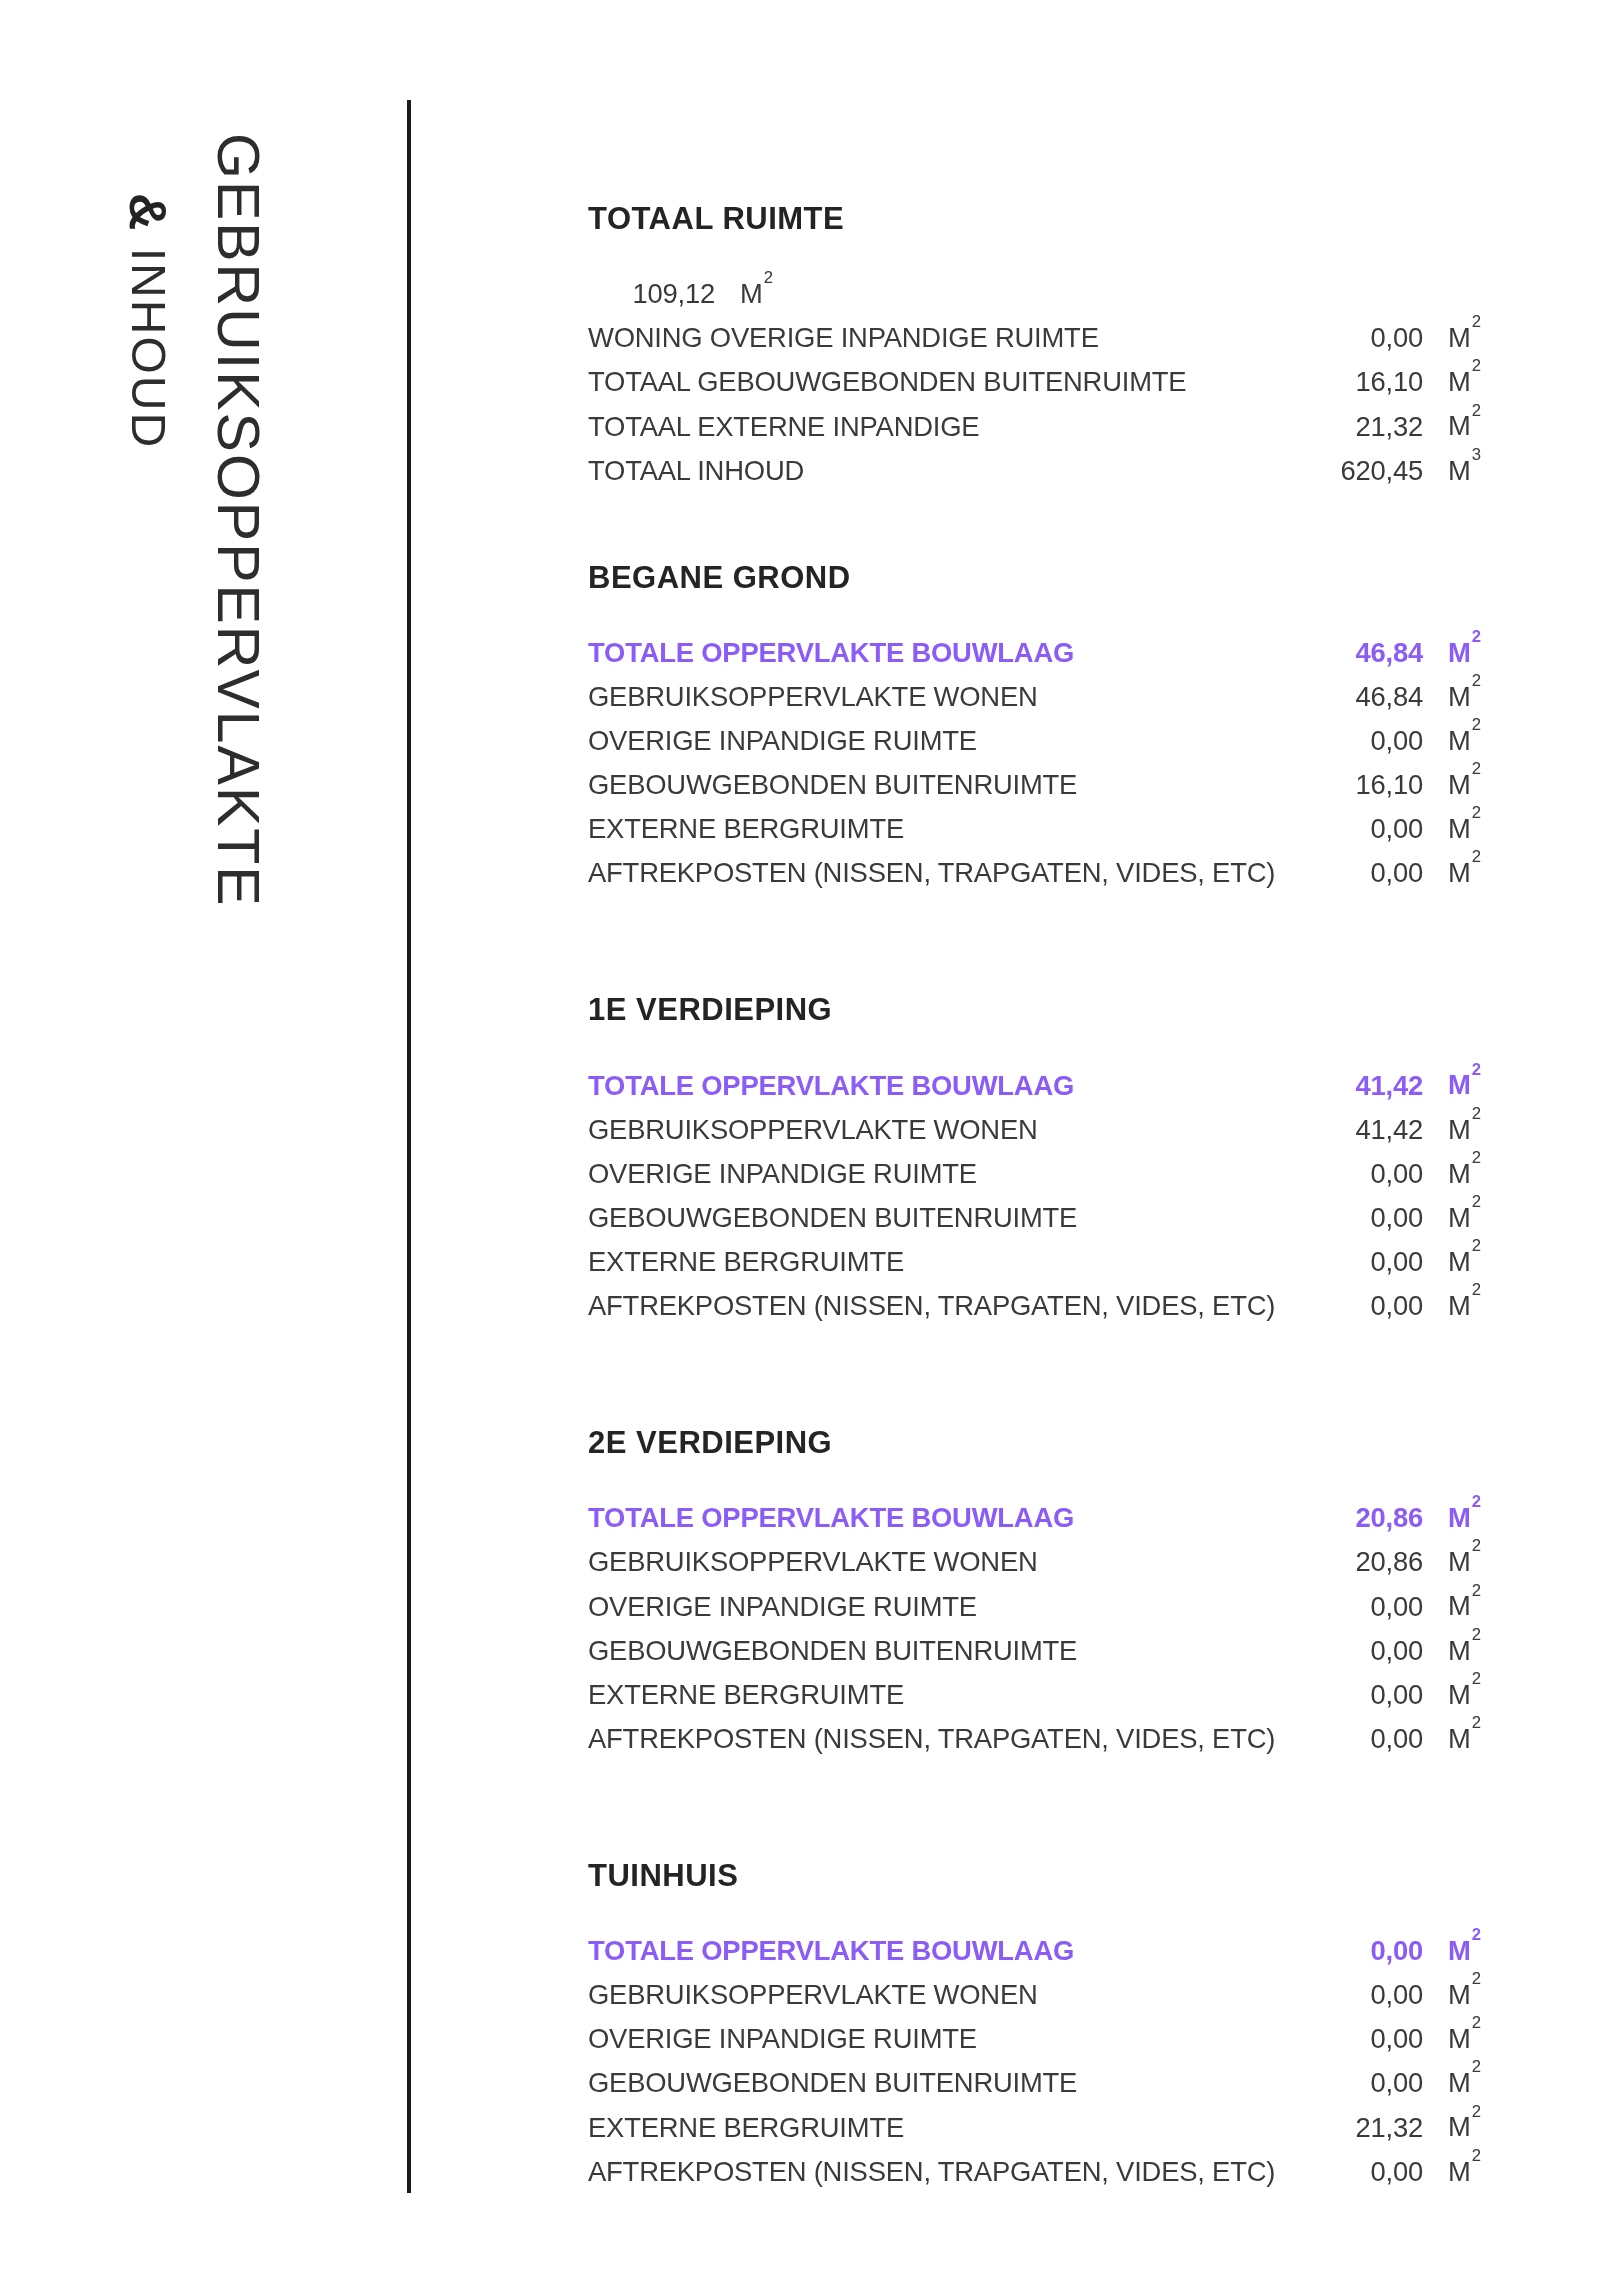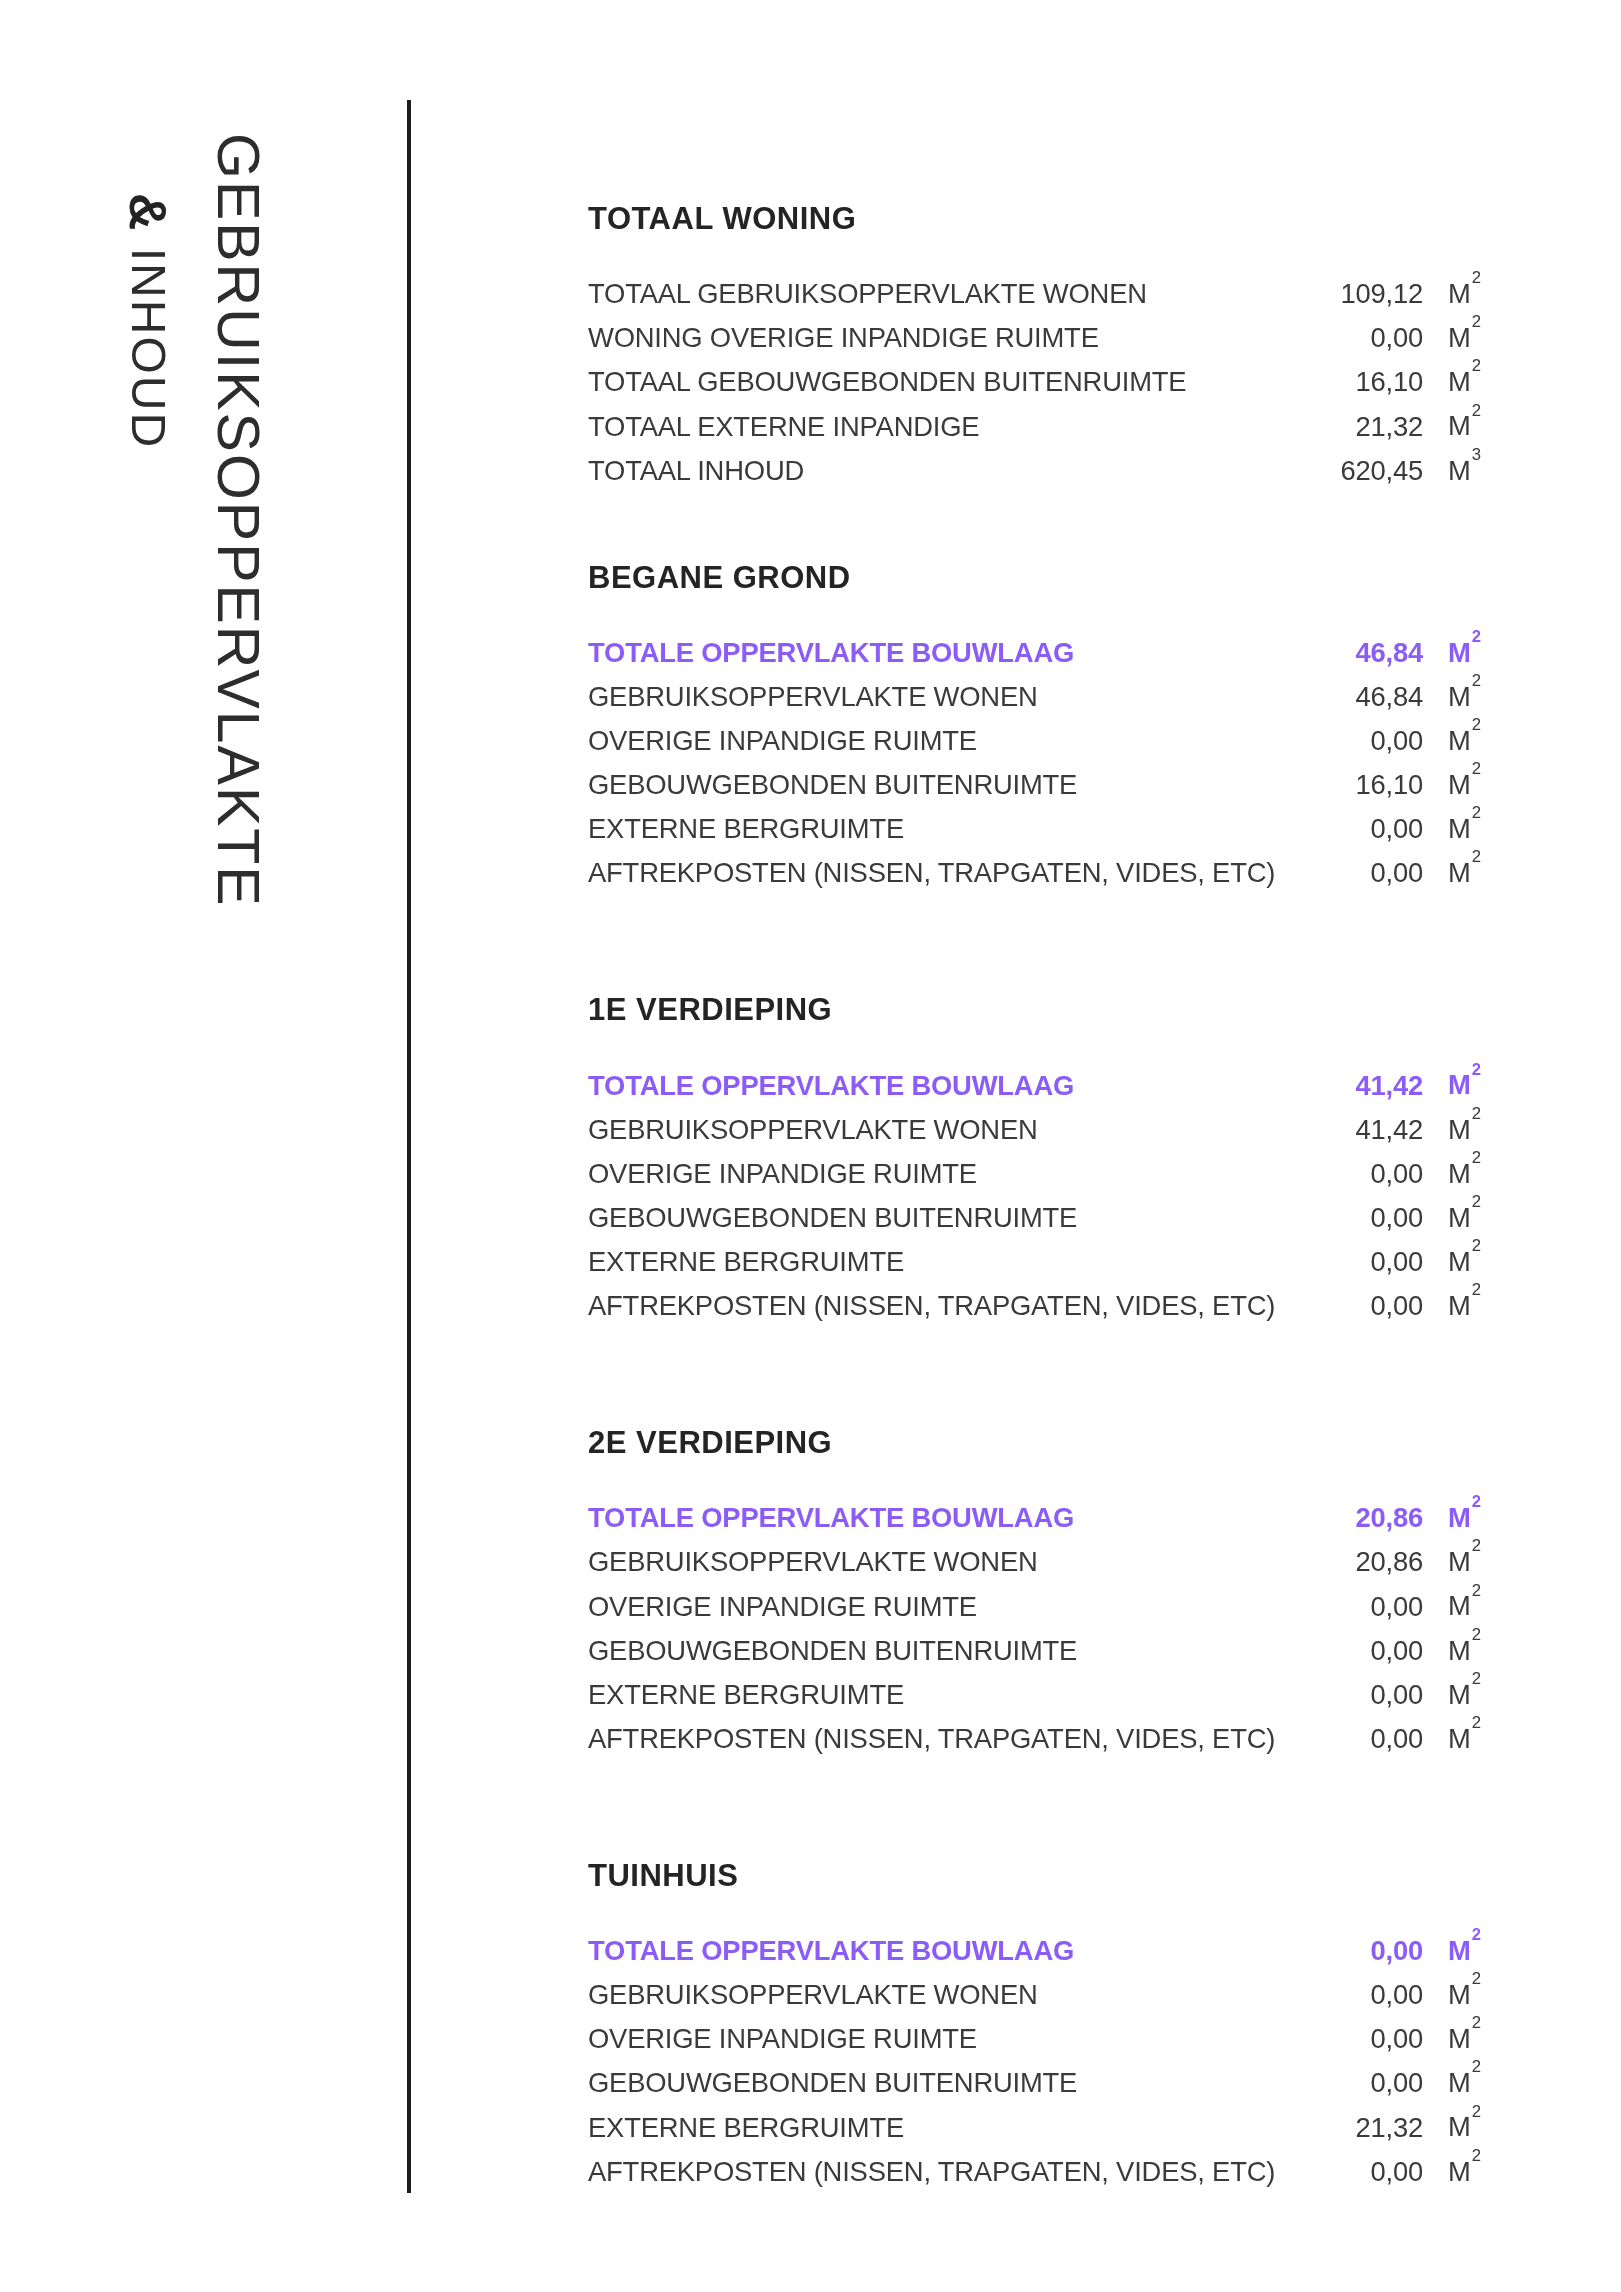--- a/index.html
+++ b/index.html
@@ -105,24 +105,23 @@
 
   <aside>
     <div class="vtext vtext-main">GEBRUIKSOPPERVLAKTE</div>
     <div class="vtext vtext-sub"><span class="amp">&amp;</span><span> INHOUD</span></div>
   </aside>
 
   <div class="divider"></div>
 
   <main class="content" id="sections-root">
   <section class="section">
-    <h2 class="section-heading">TOTAAL WONING</h2>
-    <div class="rows">
-  <div class="row">
-    <span class="label">TOTAAL GEBRUIKSOPPERVLAKTE WONEN</span>
+    <h2 class="section-heading">TOTAAL RUIMTE</h2>
+    <div class="rows">
+  <div class="row">
     <span class="value">109,12</span>
     <span class="unit"><span class="unit-base">M</span><sup class="unit-exp">2</sup></span>
   </div>
 
   <div class="row">
     <span class="label">WONING OVERIGE INPANDIGE RUIMTE</span>
     <span class="value">0,00</span>
     <span class="unit"><span class="unit-base">M</span><sup class="unit-exp">2</sup></span>
   </div>
 

